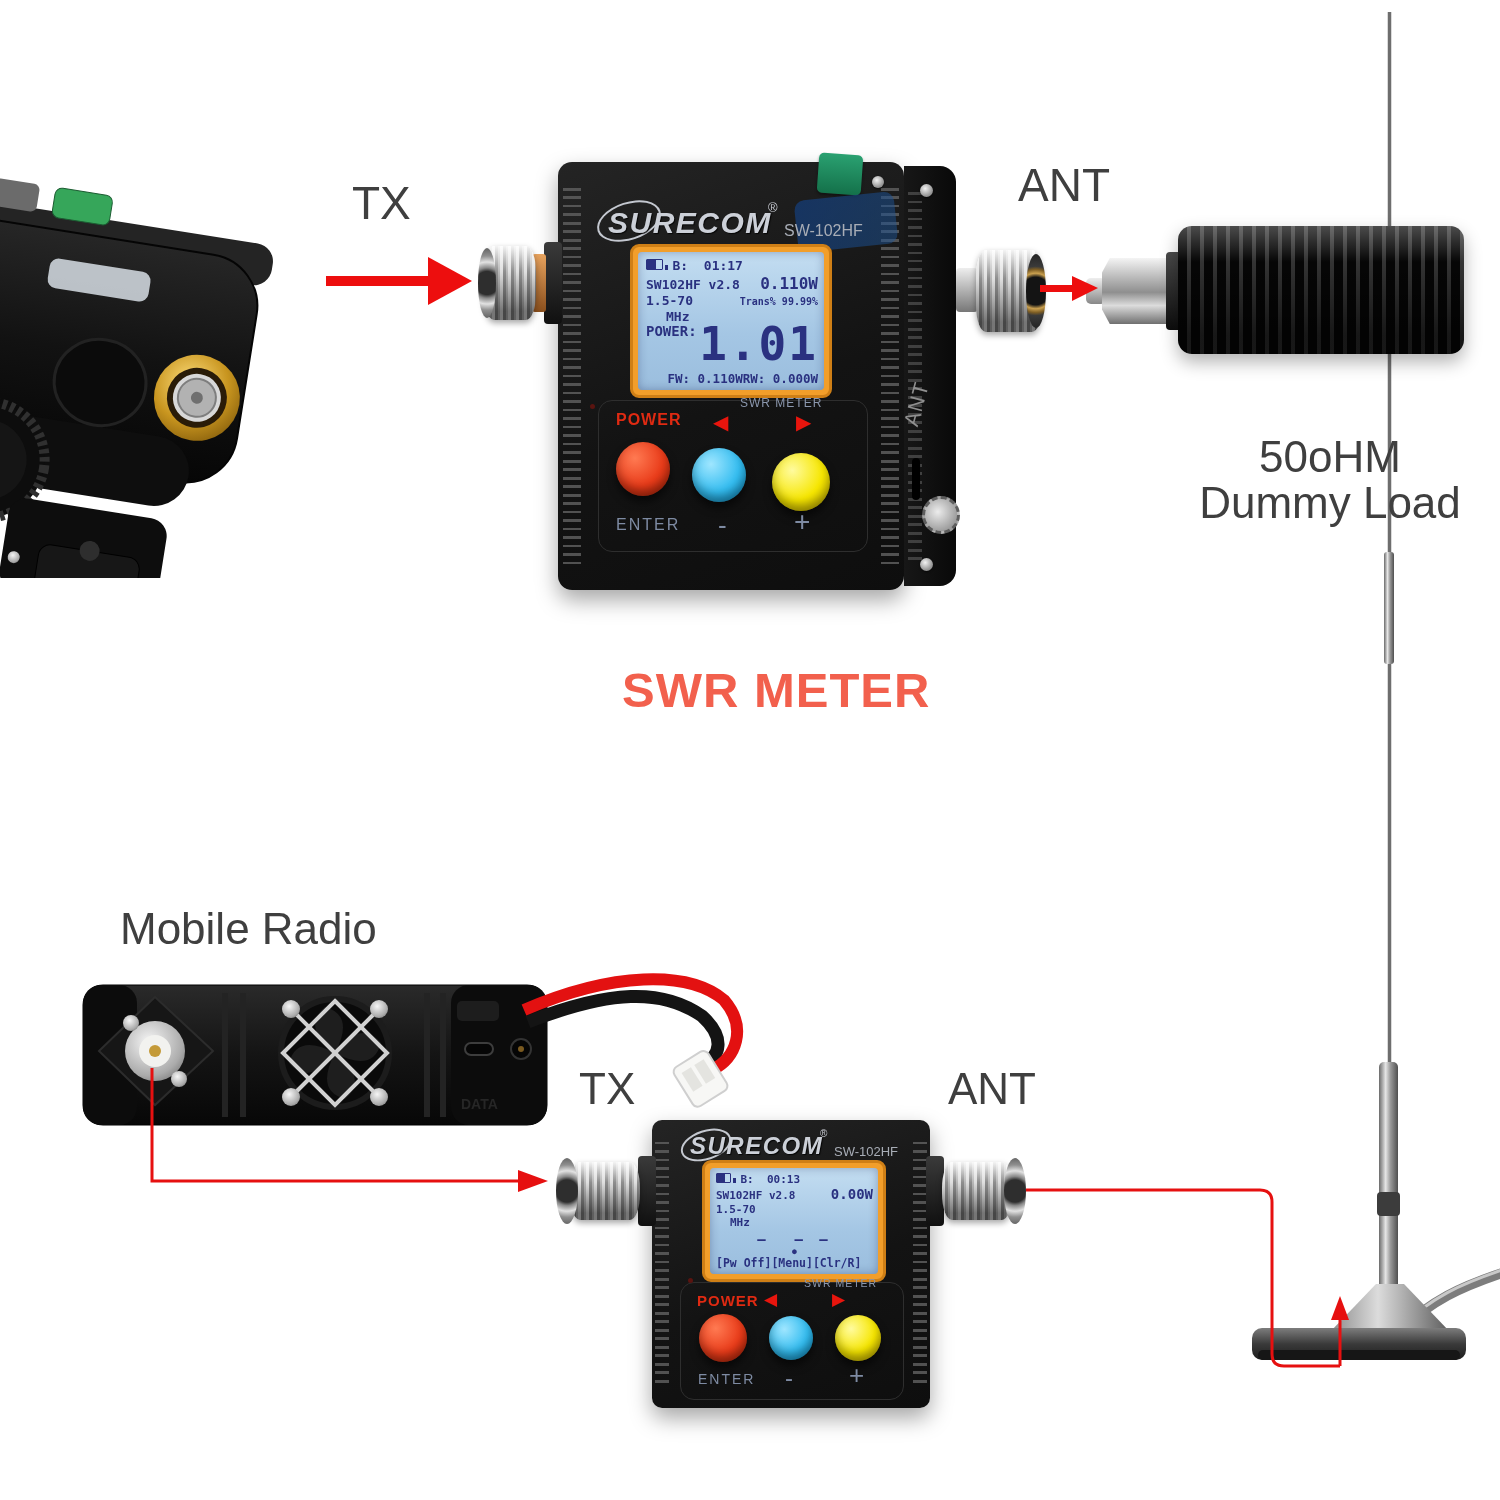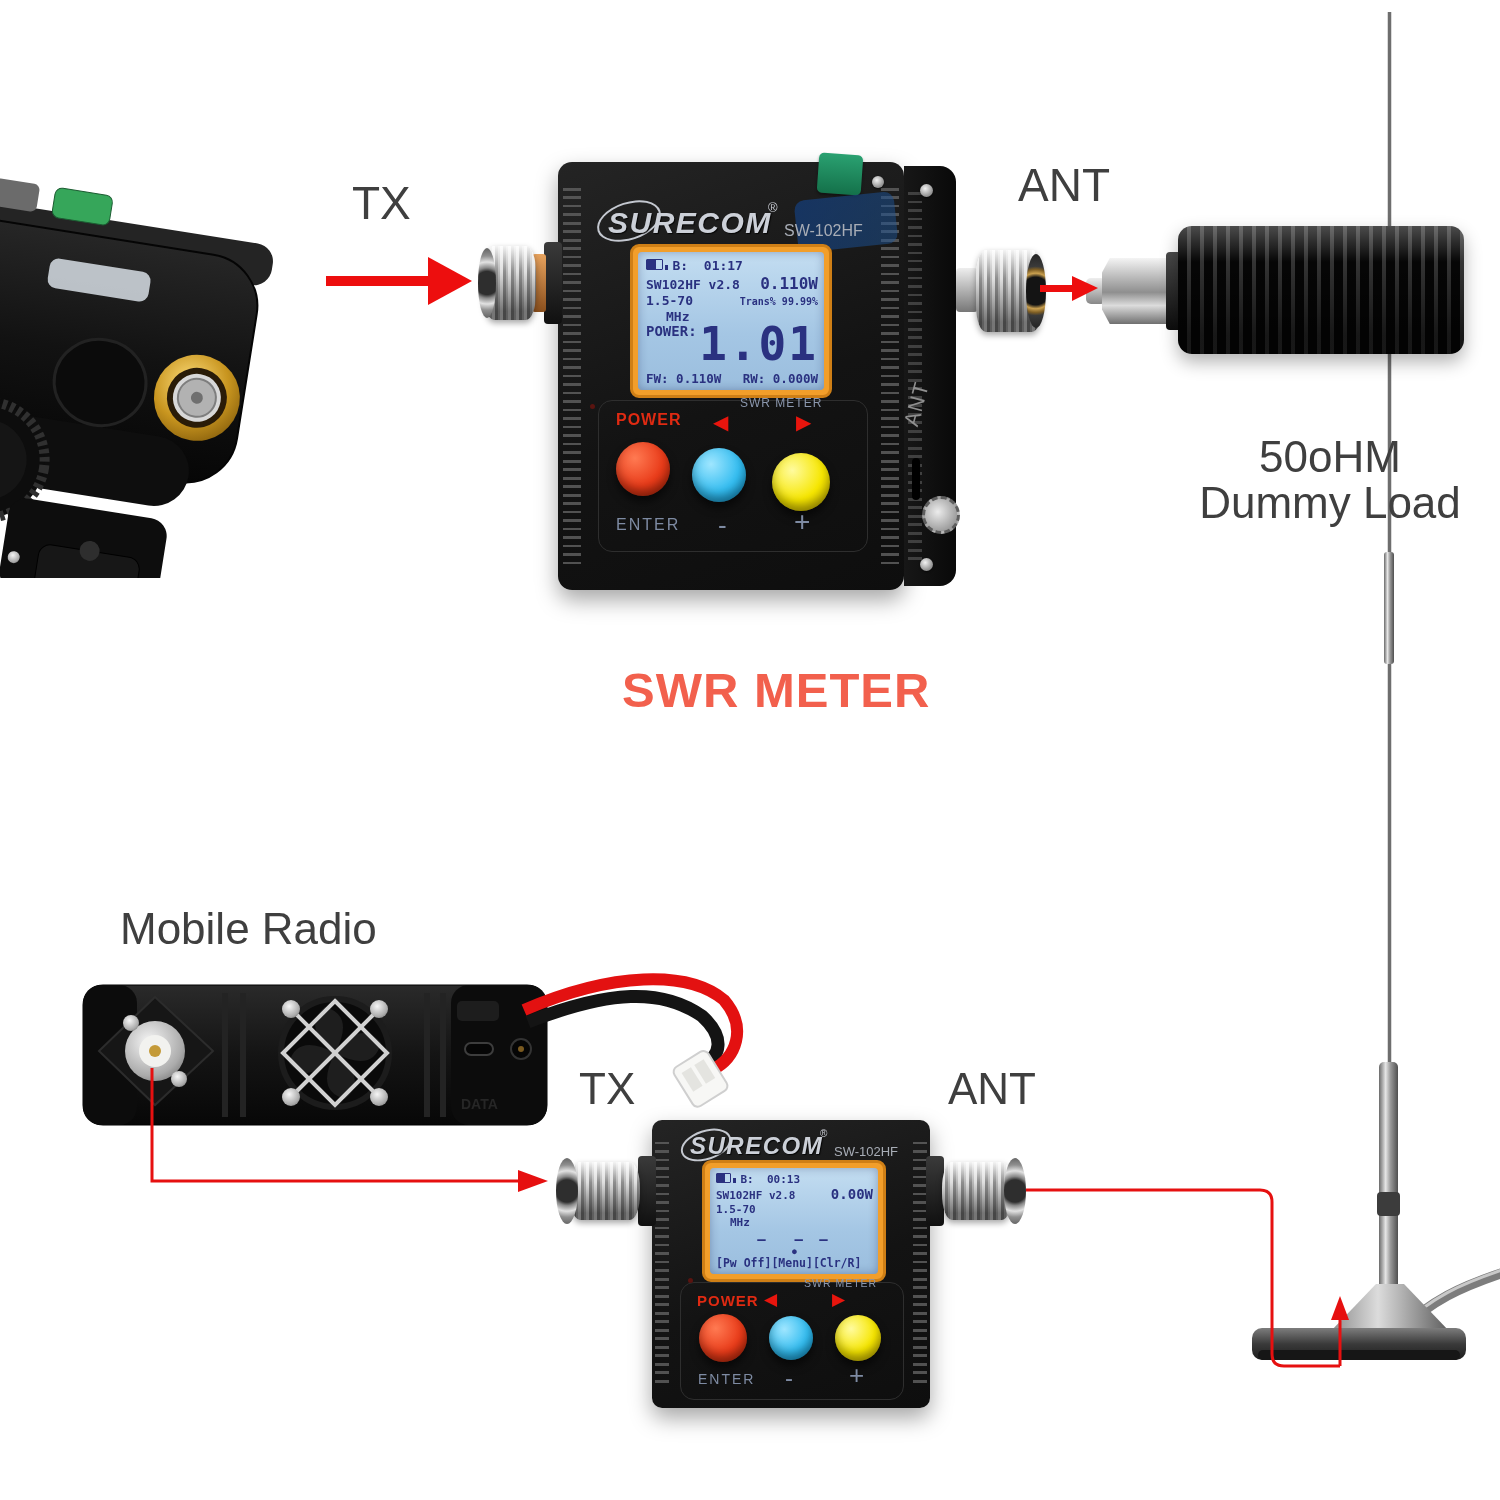--- a/index.html
+++ b/index.html
@@ -179,21 +179,21 @@
           <span>1.5-70</span>
           <span style="font-size:10px;">Trans% 99.99%</span>
         </div>
         <div class="lrow" style="padding-left:20px;">
           <span>MHz</span>
         </div>
         <div class="lrow" style="align-items:flex-start;margin-top:-2px;">
           <span style="font-size:14px;">POWER:</span>
           <span style="font-size:46px;line-height:.95;flex:1;text-align:right;letter-spacing:2px;">1.01</span>
         </div>
-        <div class="lrow" style="justify-content:space-between;margin-top:auto;font-size:12.5px;">
+        <div class="lrow" style="justify-content:flex-end;margin-top:auto;font-size:12.5px;">
           <span>FW: 0.110W</span>
           <span>RW: 0.000W</span>
         </div>
       </div>
     </div>
 
     <div class="inner-plate" style="left:40px;top:238px;width:268px;height:150px;"></div>
     <div class="led" style="left:32px;top:242px;"></div>
     <div class="panel-label" style="left:182px;top:234px;font-size:12px;">SWR METER</div>
     <div class="power-label" style="left:58px;top:249px;font-size:16px;">POWER</div>

